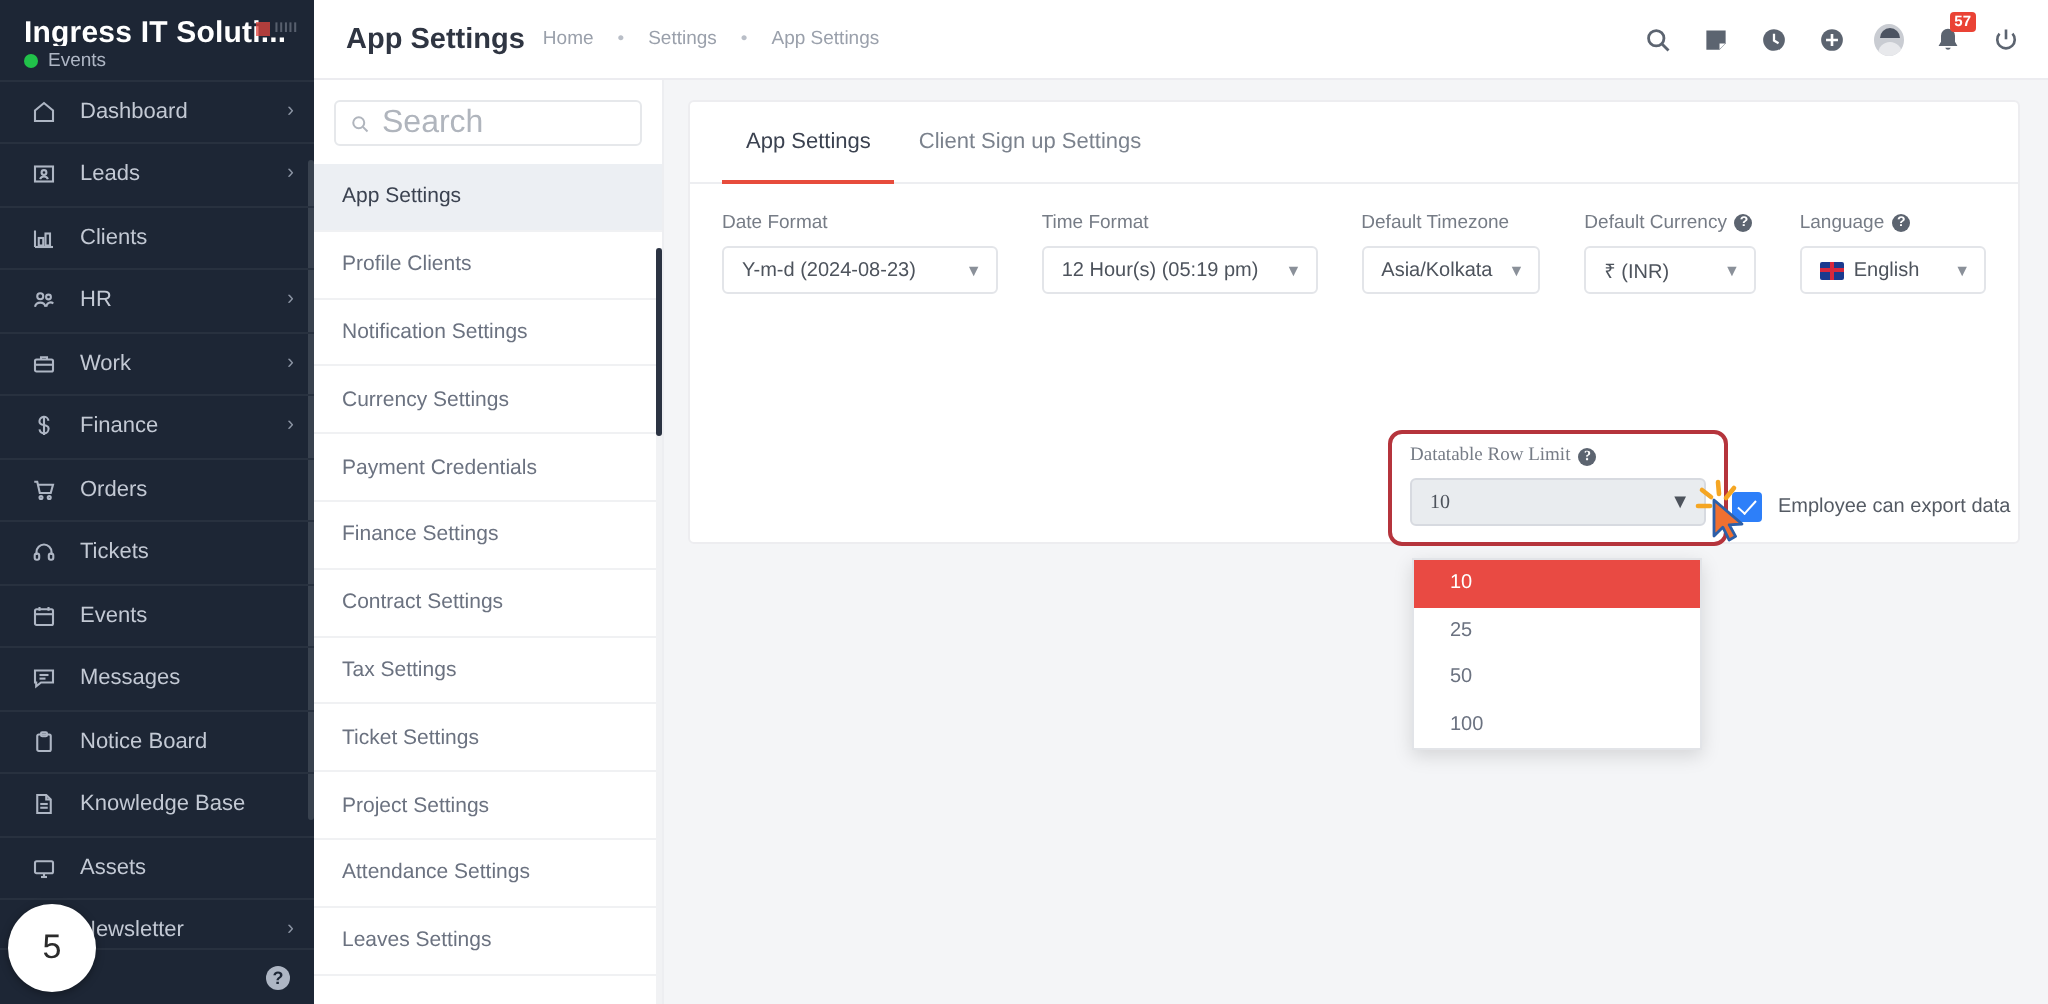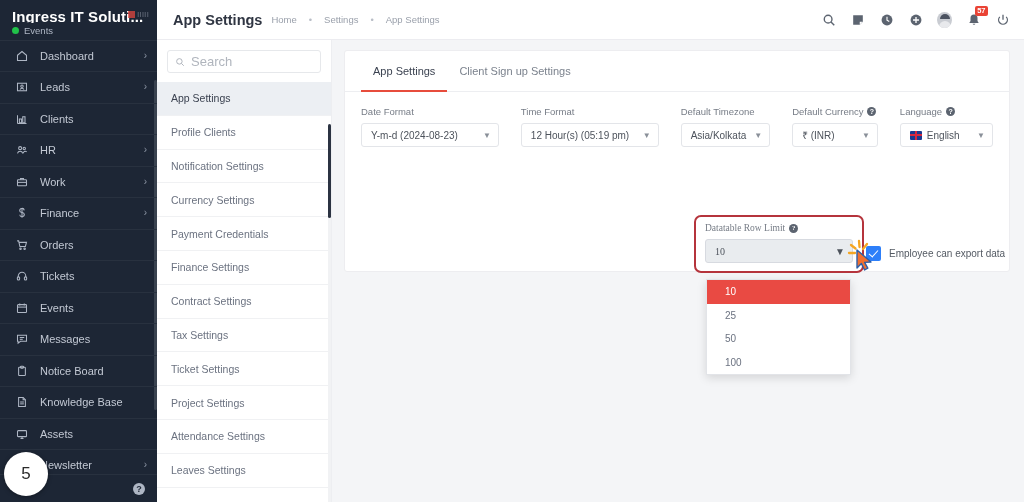--- a/index.html
+++ b/index.html
@@ -134,21 +134,21 @@
     border-right: 1px solid #edeef1;
   }
   .search-wrap { padding: 10px 10px 9px 10px; }
   .search-box {
     height: 23px; border: 1px solid #e6e8eb; border-radius: 3px;
     display: flex; align-items: center; padding: 0 7px; gap: 6px;
     background: #fff;
   }
   .search-box svg { width: 10px; height: 10px; stroke: #b0b5bd; fill: none; stroke-width: 1.6; flex:0 0 10px; }
   .search-box input {
-    border: 0; outline: 0; font-size: 13px; color: #4a5059;
+    border: 0; outline: 0; font-size: 16px; color: #4a5059;
     font-family: "Liberation Sans", sans-serif; width: 100%; background: transparent;
   }
   .search-box input::placeholder { color: #b0b5bd; }
   .set-list { flex: 1 1 auto; overflow: hidden; position: relative; }
   .set-item {
     height: 33.8px; display: flex; align-items: center;
     padding-left: 14px;
     font-size: 10.5px; color: #6b7280;
     border-bottom: 1px solid #f0f1f3;
     cursor: pointer; white-space: nowrap;

